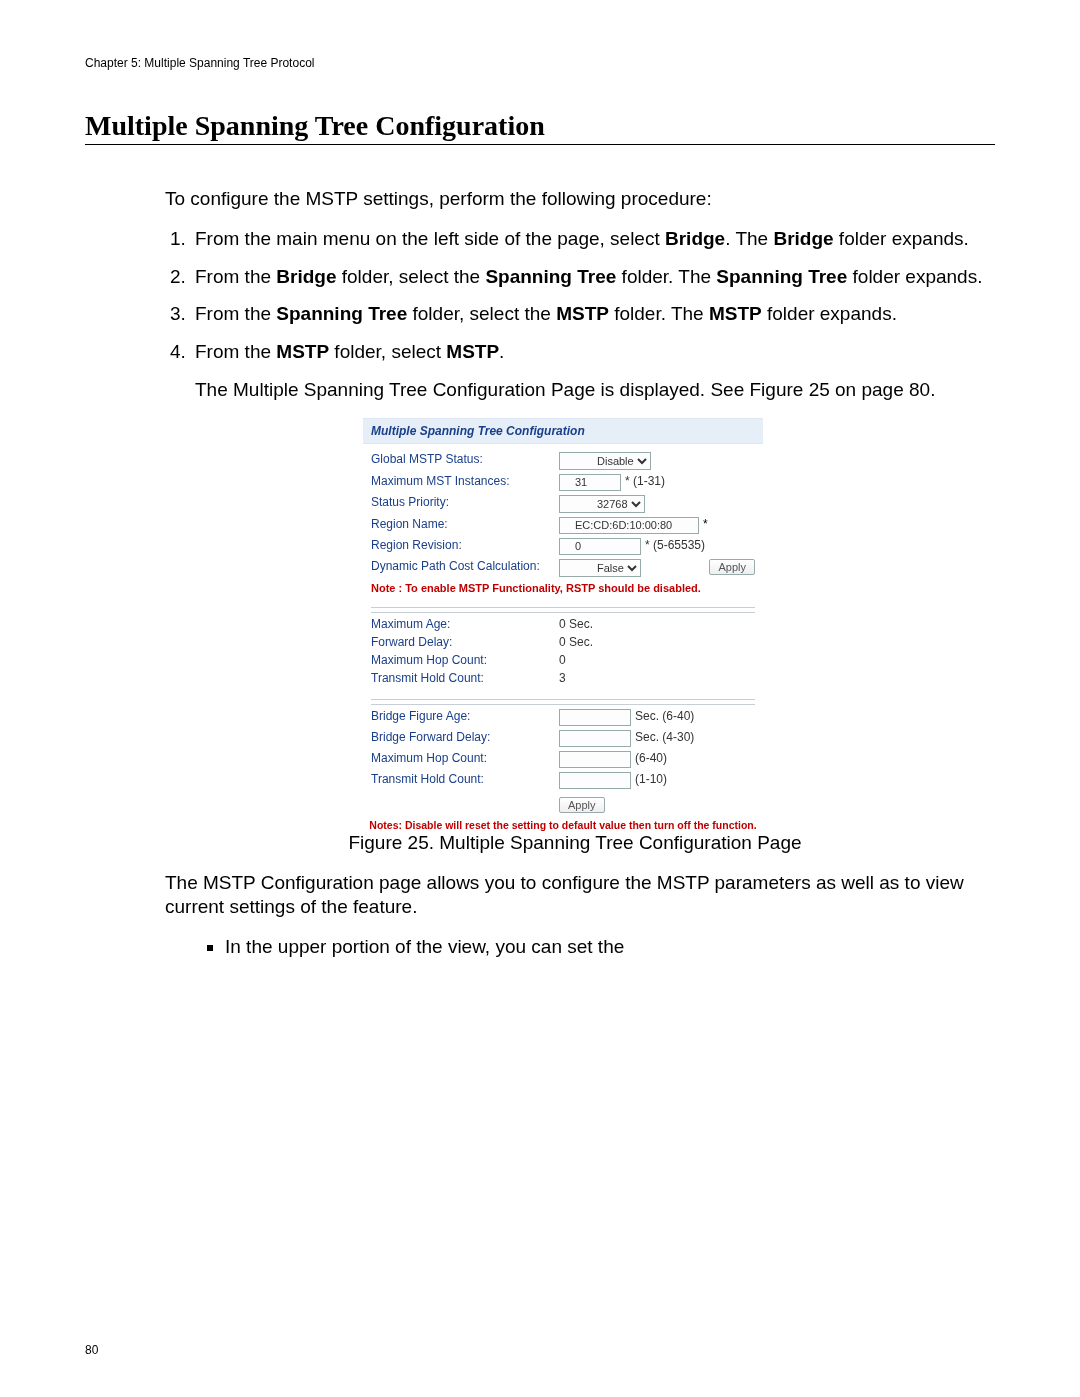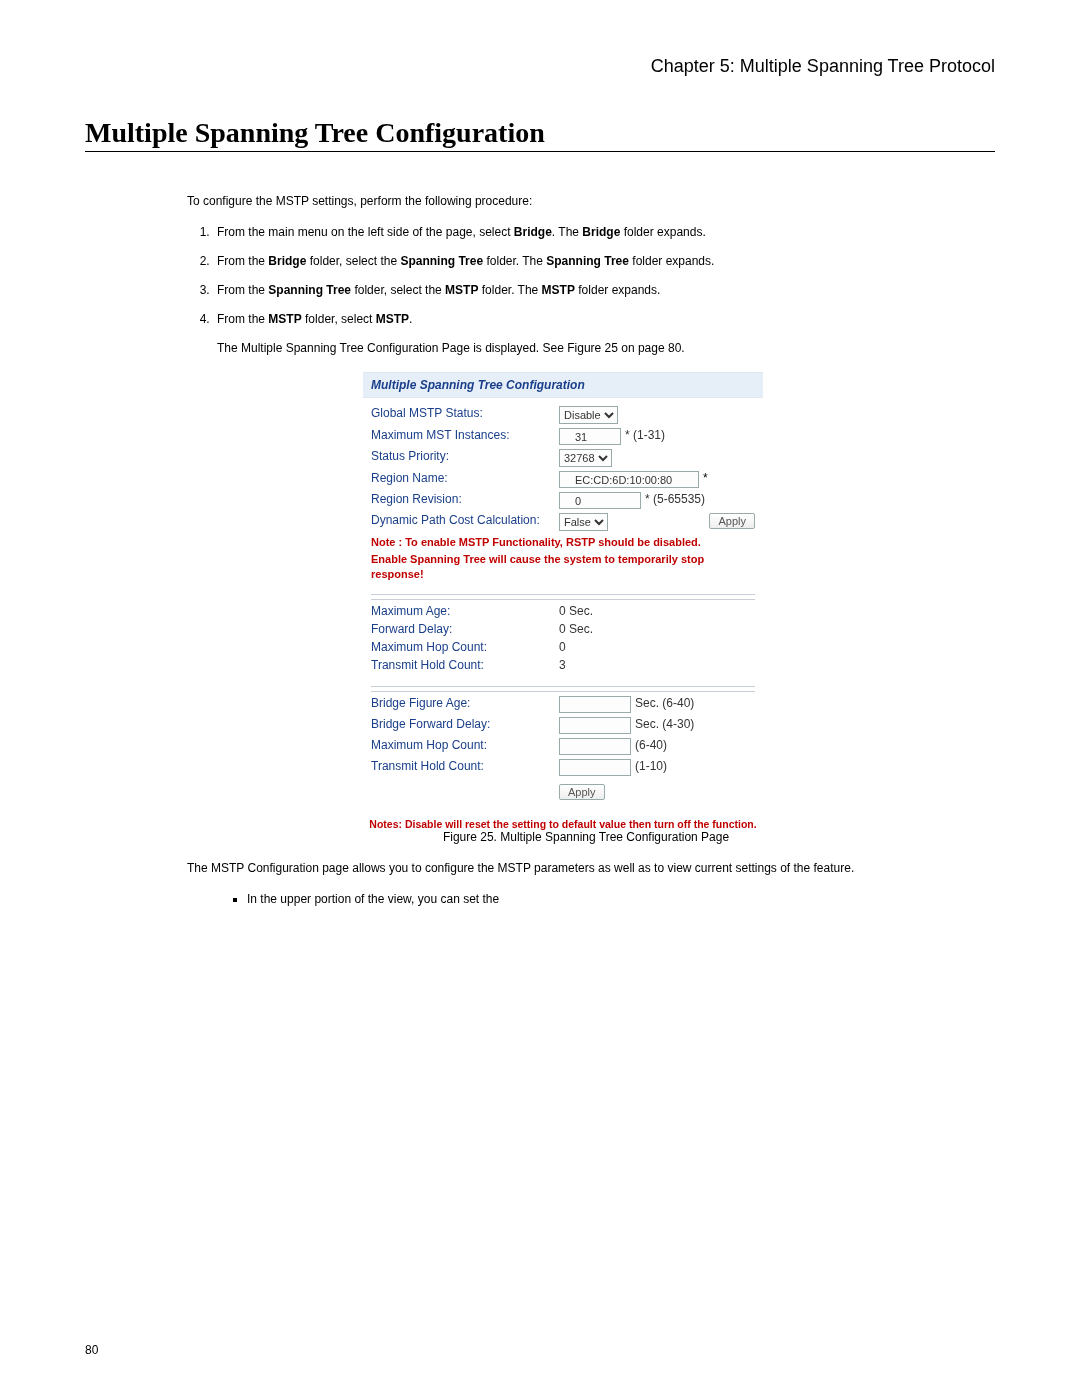--- a/index.html
+++ b/index.html
@@ -8,36 +8,35 @@
     background: #fff;
     color: #000;
     width: 1080px;
     height: 1397px;
     position: relative;
   }
   .page {
     padding: 56px 85px 0 85px;
   }
   .chapter-header {
-    font-size: 18px;
+    font-size: 12px;
     margin-bottom: 40px;
-    text-align: right;
   }
   .section-title {
     font-family: "Times New Roman", Times, serif;
     font-weight: bold;
     font-size: 28px;
     border-bottom: 1px solid #000;
     padding-bottom: 2px;
     margin-bottom: 42px;
   }
   .body-text {
-    margin-left: 102px;
+    margin-left: 80px;
     margin-right: 10px;
-    font-size: 12px;
+    font-size: 19px;
     line-height: 1.25;
   }
   .body-text p { margin: 0 0 16px 0; }
   ol.steps {
     padding-left: 26px;
     margin: 0;
   }
   ol.steps > li {
     margin-bottom: 14px;
     padding-left: 4px;
@@ -83,20 +82,21 @@
   }
   .val { color: #333; }
   .hint { color: #333; margin-left: 4px; }
   .asterisk { margin-left: 4px; }
   select.mini, input.mini {
     font-size: 11px;
     font-family: Arial, sans-serif;
     border: 1px solid #9aa;
     background: #fdfdfd;
     color: #333;
+    padding-left: 33px;
   }
   input.mini { height: 15px; padding: 0 15px; }
   select.mini { height: 18px; }
   .btn {
     font-size: 11px;
     color: #555;
     background: linear-gradient(#fff,#eee);
     border: 1px solid #9aa;
     border-radius: 2px;
     padding: 1px 8px;
@@ -117,21 +117,21 @@
   .hr-thin2 {
     border: none;
     border-top: 1px solid #c8ced6;
     margin: 10px 0 2px 0;
   }
   .bottom-notes {
     color: #c00000;
     font-weight: bold;
     font-size: 10.5px;
     text-align: center;
-    margin-top: 14px;
+    margin-top: 2px;
   }
   .pagenum {
     position: absolute;
     left: 85px;
     bottom: 40px;
     font-size: 12px;
   }
   .right-align-apply {
     margin-top: 6px;
     padding-left: 188px;
@@ -192,21 +192,20 @@
         <input class="mini" style="width: 50px;" value="0">
         <span class="hint">* (5-65535)</span>
       </div>
       <div class="row">
         <span class="label">Dynamic Path Cost Calculation:</span>
         <select class="mini"><option>False</option></select>
         <span style="flex:1"></span>
         <button class="btn">Apply</button>
       </div>
       <div class="note-red">Note : To enable MSTP Functionality, RSTP should be disabled.</div>
-      <div class="note-red">Enable Spanning Tree will cause the system to temporarily stop response!</div>
 
       <hr class="hr-thin">
       <hr class="hr-thin2">
 
       <div class="row">
         <span class="label">Maximum Age:</span>
         <span class="val">0 Sec.</span>
       </div>
       <div class="row">
         <span class="label">Forward Delay:</span>

